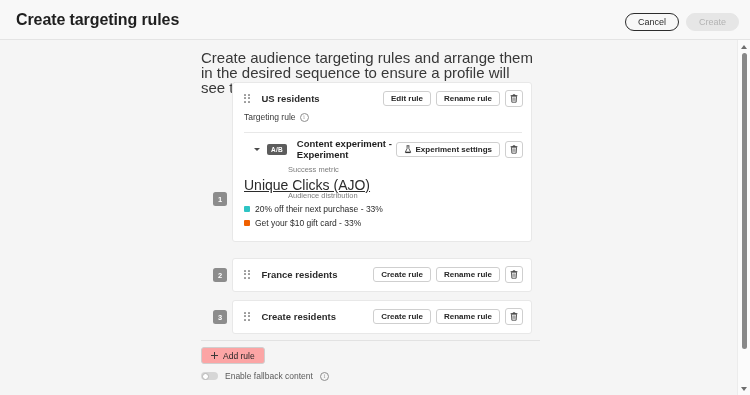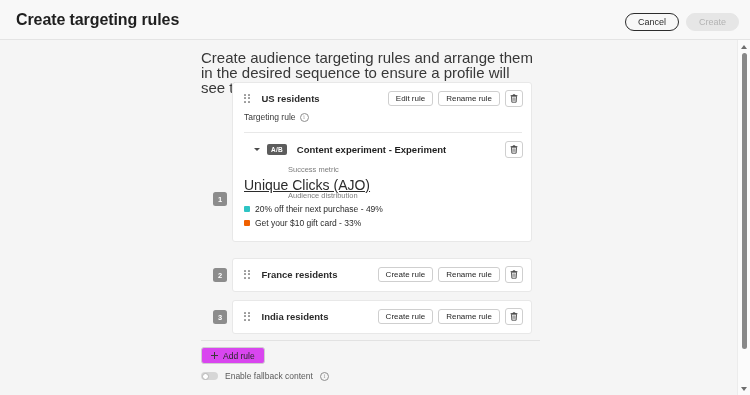--- a/index.html
+++ b/index.html
@@ -113,21 +113,21 @@
     display: flex; align-items: center; gap: 5px;
   }
   .btn-sq {
     height: 15px;
     border: 1px solid #cfcfcf;
     border-radius: 3px;
     background: #ffffff;
     font-size: 8px; color: #262626;
     display: flex; align-items: center; justify-content: center;
     padding: 0 7px; box-sizing: border-box;
-    cursor: pointer; white-space: nowrap;
+    cursor: pointer; white-space: nowrap; font-weight: bold;
   }
   .btn-icon-sq {
     width: 16px; height: 15px;
     border: 1px solid #cfcfcf;
     border-radius: 3px;
     background: #ffffff;
     display: flex; align-items: center; justify-content: center;
     cursor: pointer;
   }
 
@@ -196,21 +196,21 @@
 
   
   .bottom-rule {
     position: absolute; left: 201px; top: 300px;
     width: 339px; height: 1px; background: #e2e2e2;
   }
   .add-rule-btn {
     position: absolute; left: 201px; top: 307px;
     height: 17px;
     border: 1px solid #cfcfcf; border-radius: 3px;
-    background: #d946ef;
+    background: #fca5a5;
     display: flex; align-items: center; gap: 5px;
     padding: 0 9px; box-sizing: border-box;
     font-size: 8.5px; color: #262626;
     cursor: pointer;
   }
   .plus {
     position: relative; width: 7px; height: 7px; flex: none;
   }
   .plus::before, .plus::after {
     content: ""; position: absolute; background: #3a3a3a;
@@ -327,41 +327,49 @@
         <span class="info-icon">i</span>
       </div>
 
       <div class="divider"></div>
 
       <div class="exp-head">
         <span class="chev"></span>
         <span class="ab-badge">A/B</span>
         <span class="exp-title">Content experiment - Experiment</span>
         <span class="exp-btns">
+          <span class="btn-sq">
+            <svg width="8" height="9" viewBox="0 0 8 9" style="margin-right:4px">
+              <path d="M2.6 0.7h2.8" stroke="#333" stroke-width="0.8" fill="none"></path>
+              <path d="M3.1 0.9v2.6L1.3 7.2h5.4L4.9 3.5V0.9" stroke="#333" stroke-width="0.8" fill="none"></path>
+              <path d="M1.5 6.9h5v1.2h-5z" fill="#333"></path>
+            </svg>
+            <span>Experiment settings</span>
+          </span>
           <span class="btn-icon-sq">
             <svg width="8" height="9" viewBox="0 0 8 9">
               <path d="M0.6 1.6h6.8" stroke="#333" stroke-width="0.8" fill="none"></path>
               <path d="M3 1.5V0.8h2v0.7" stroke="#333" stroke-width="0.8" fill="none"></path>
               <path d="M1.4 2.2h5.2l-0.45 6H1.85z" stroke="#333" stroke-width="0.8" fill="none"></path>
               <path d="M3.1 3.4v3.5M4.9 3.4v3.5" stroke="#333" stroke-width="0.7"></path>
             </svg>
           </span>
         </span>
       </div>
 
       <div class="meta-block metric">
         <div class="meta-label">Success metric</div>
         <div class="meta-value">Unique Clicks (AJO)</div>
       </div>
 
       <div class="meta-block dist">
         <div class="meta-label">Audience distribution</div>
         <div class="legend-row">
           <span class="swatch" style="background: rgb(46, 196, 196);"></span>
-          <span>20% off their next purchase - 49%</span>
+          <span>20% off their next purchase - 33%</span>
         </div>
         <div class="legend-row">
           <span class="swatch" style="background: rgb(240, 96, 0);"></span>
           <span>Get your $10 gift card - 33%</span>
         </div>
       </div>
     </div>
 
     <div class="card card-france">
       <div class="row-head">
@@ -396,21 +404,21 @@
         <span class="handle-wrap">
           <span class="drag-handle">
               <i></i>
               <i></i>
               <i></i>
               <i></i>
               <i></i>
               <i></i>
             </span>
         </span>
-        <span class="row-label">India residents</span>
+        <span class="row-label">Create residents</span>
         <span class="row-btns">
           <span class="btn-sq">Create rule</span>
           <span class="btn-sq">Rename rule</span>
           <span class="btn-icon-sq">
             <svg width="8" height="9" viewBox="0 0 8 9">
               <path d="M0.6 1.6h6.8" stroke="#333" stroke-width="0.8" fill="none"></path>
               <path d="M3 1.5V0.8h2v0.7" stroke="#333" stroke-width="0.8" fill="none"></path>
               <path d="M1.4 2.2h5.2l-0.45 6H1.85z" stroke="#333" stroke-width="0.8" fill="none"></path>
               <path d="M3.1 3.4v3.5M4.9 3.4v3.5" stroke="#333" stroke-width="0.7"></path>
             </svg>

